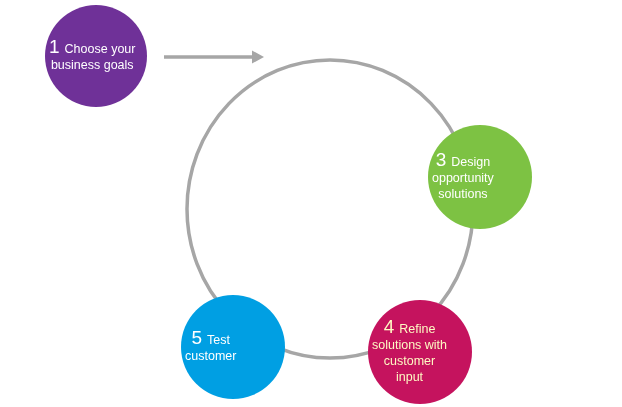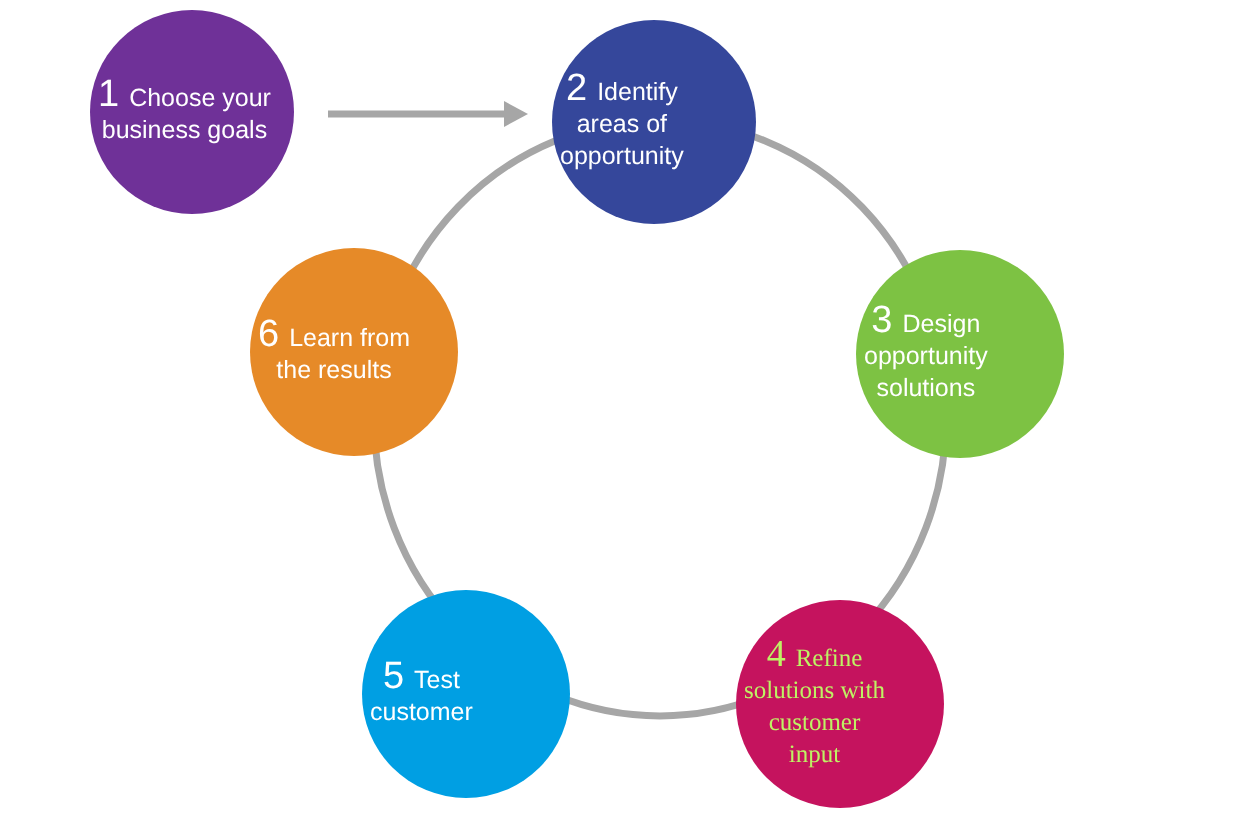--- a/index.html
+++ b/index.html
@@ -61,52 +61,39 @@
     </g>
   </svg>
 
   <div class="bubble s1" style="background-color: rgb(111, 49, 152);">
     <div class="bubble-text" style="color: rgb(255, 255, 255);">
       <span class="num">1</span><span class="lbl">Choose your
 business goals</span>
     </div>
   </div>
 
-  <div class="bubble s2" style="background-color: rgb(53, 71, 155);">
-    <div class="bubble-text" style="color: rgb(255, 255, 255);">
-      <span class="num">2</span><span class="lbl">Identify
-areas of
-opportunity</span>
-    </div>
-  </div>
 
   <div class="bubble s3" style="background-color: rgb(125, 194, 67);">
     <div class="bubble-text" style="color: rgb(255, 255, 255);">
       <span class="num">3</span><span class="lbl">Design
 opportunity
 solutions</span>
     </div>
   </div>
 
   <div class="bubble s4" style="background-color: rgb(197, 19, 94);">
-    <div class="bubble-text" style="color: #bef264; font-family: Liberation Serif, serif;">
+    <div class="bubble-text" style="color: #fef9c3;">
       <span class="num">4</span><span class="lbl">Refine
 solutions with
 customer
 input</span>
     </div>
   </div>
 
   <div class="bubble s5" style="background-color: rgb(0, 159, 227);">
     <div class="bubble-text" style="color: rgb(255, 255, 255);">
       <span class="num">5</span><span class="lbl">Test
 customer</span>
     </div>
   </div>
 
-  <div class="bubble s6" style="background-color: rgb(230, 138, 40);">
-    <div class="bubble-text" style="color: rgb(255, 255, 255);">
-      <span class="num">6</span><span class="lbl">Learn from
-the results</span>
-    </div>
-  </div>
 
 </div>
 
 </body></html>

